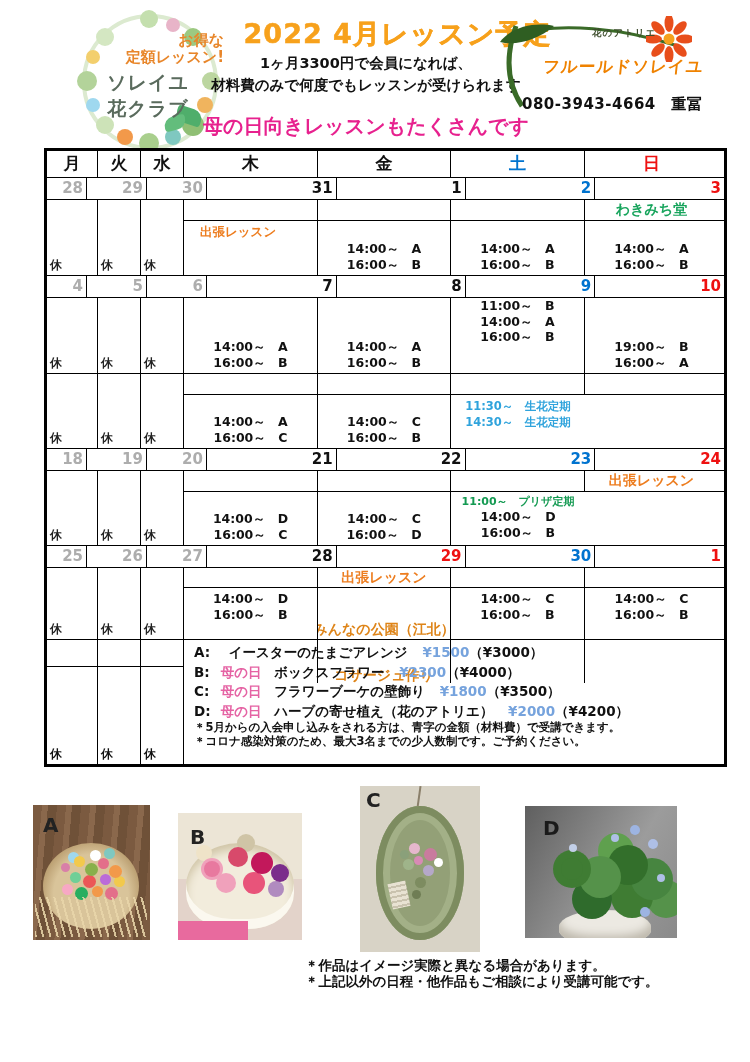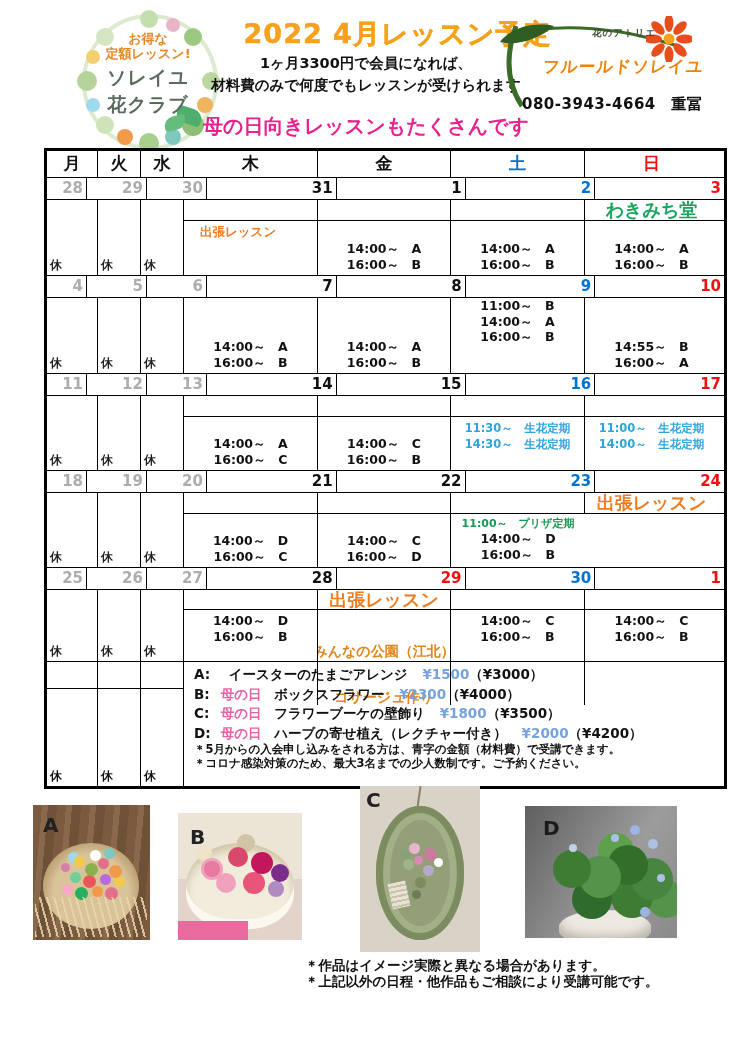--- a/index.html
+++ b/index.html
@@ -12,21 +12,21 @@
   .wr-ring{position:absolute;left:10px;top:8px;width:128px;height:128px;border-radius:50%;
            border:4px solid #dcead0;}
   .wr-dots{position:absolute;left:72px;top:70px;width:10px;height:10px;border-radius:50%;background:transparent;
     box-shadow:62px 0 0 4px #bcd6a0,44px 44px 0 6px #8fbf74,0 62px 0 5px #a9cf8d,-44px 44px 0 4px #cde3b8,
     -62px 0 0 5px #b3d39a,-44px -44px 0 4px #d4e7c2,0 -62px 0 4px #c4dfae,44px -44px 0 4px #9cc981,
     56px 24px 0 3px #f0b45e,24px 56px 0 3px #7fc8c0,-24px 56px 0 3px #f2994a,-56px 24px 0 2px #9fd8ef,
     -56px -24px 0 2px #f3cf6d,24px -56px 0 2px #e8b4c8;}
   .wr-bow{position:absolute;left:104px;top:102px;width:26px;height:16px;background:#4fae6b;border-radius:3px 10px 3px 10px;transform:rotate(18deg);}
   .wr-bow2{position:absolute;left:92px;top:110px;width:22px;height:14px;background:#63bd7c;border-radius:10px 3px 10px 3px;transform:rotate(-14deg);}
   .wr-text{position:absolute;left:0;top:26px;width:152px;text-align:center;line-height:1.15;}
-  .wr-small{font-size:13px;font-weight:700;color:#e8862a;}
+  .wr-small{font-size:15px;font-weight:700;color:#e8862a;text-align:right;}
   .wr-big{font-size:19px;font-weight:700;color:#5a6b5d;letter-spacing:1px;margin-top:4px;line-height:1.2;}
 
   .title{left:225px;top:16px;width:345px;text-align:center;font-size:27px;font-weight:800;
          color:#f7a11c;letter-spacing:1px;-webkit-text-stroke:0.5px #f7a11c;}
   .sub1{left:186px;top:54px;width:360px;text-align:center;font-size:14.5px;font-weight:700;}
   .sub2{left:166px;top:76px;width:400px;text-align:center;font-size:14.5px;font-weight:700;}
   .banner{left:176px;top:113px;width:380px;text-align:center;font-size:20px;font-weight:800;color:#e7218e;}
 
   .atelier-small{left:592px;top:27px;font-size:9.5px;font-weight:700;color:#3d4d2d;letter-spacing:1px;}
   .atelier-name{left:543px;top:56px;font-size:16.5px;font-weight:800;color:#ef8200;letter-spacing:1px;transform:skewX(-6deg);}
@@ -46,21 +46,21 @@
   .dh.blue{color:#0073cf}.dh.red{color:#ee1111}
   .dates{height:21px;gap:26px;}
   .date{font-size:15px;font-weight:800;text-align:right;padding-right:3px;line-height:20px;}
   .date.gray{color:#adadad}.date.blue{color:#0073cf}.date.red{color:#ee1111}
   .wk{align-items:stretch;}
   .wk1{height:75px}.wk2{height:75px}.wk3{height:74px}.wk4{height:74px}.wk5{height:71px}
   .rest .rest-t{position:absolute;left:3px;bottom:1px;font-size:12px;font-weight:600;color:#222;}
   .rblock{display:flex;flex-direction:column;flex:1;}
   .striprow{display:flex;height:20px;border-bottom:1px solid #000;}
   .striprow .cell{height:100%;}
-  .strip-t{display:block;width:100%;text-align:center;font-size:18px;font-weight:800;line-height:19px;white-space:nowrap;}
+  .strip-t{display:block;width:100%;text-align:center;font-size:14px;font-weight:800;line-height:19px;white-space:nowrap;}
   .strip-t.green{color:#17a45c}.strip-t.red{color:#ee1111;text-align:left;padding-left:4px;}
   .strip-t.orange{color:#ed7d1f}
   .mainrow{display:flex;flex:1;}
   .mainrow .cell{display:flex;flex-direction:column;align-items:center;}
   .v-top{justify-content:flex-start;padding-top:3px;}
   .v-bot{justify-content:flex-end;padding-bottom:3px;}
   .v-mid{}
   .ln{font-size:12.5px;font-weight:700;line-height:15.5px;color:#111;white-space:nowrap;}
   .ln.orange{color:#ed7d1f}
   .ln.orange-sm{color:#de8418;font-size:14px;line-height:15px;margin-top:31px;}
@@ -262,36 +262,27 @@
         <div class="cell c5 v-bot">
           <div class="ln">14:00～　A</div>
           <div class="ln">16:00～　B</div>
         </div>
         <div class="cell c6 v-mid">
           <div class="ln">11:00～　B</div>
           <div class="ln">14:00～　A</div>
           <div class="ln">16:00～　B</div>
         </div>
         <div class="cell c7 v-bot">
-          <div class="ln">14:55～　B</div>
+          <div class="ln">19:00～　B</div>
           <div class="ln">16:00～　A</div>
         </div>
       </div>
     </div>
   </div>
 
-  <div class="row dates">
-    <div class="cell c1 date gray">11</div>
-    <div class="cell c2 date gray">12</div>
-    <div class="cell c3 date gray">13</div>
-    <div class="cell c4 date">14</div>
-    <div class="cell c5 date">15</div>
-    <div class="cell c6 date blue">16</div>
-    <div class="cell c7 date red">17</div>
-  </div>
   <div class="row wk wk3">
     <div class="cell c1 rest">
         <span class="rest-t">休</span>
       </div>
     <div class="cell c2 rest">
         <span class="rest-t">休</span>
       </div>
     <div class="cell c3 rest">
         <span class="rest-t">休</span>
       </div>
@@ -315,24 +306,20 @@
           <div class="ln">14:00～　A</div>
           <div class="ln">16:00～　C</div>
         </div>
         <div class="cell c5 v-bot">
           <div class="ln">14:00～　C</div>
           <div class="ln">16:00～　B</div>
         </div>
         <div class="cell c6 v-top">
           <div class="ln blue">11:30～　生花定期</div>
           <div class="ln blue">14:30～　生花定期</div>
-        </div>
-        <div class="cell c7 v-top">
-          <div class="ln blue">11:00～　生花定期</div>
-          <div class="ln blue">14:00～　生花定期</div>
         </div>
       </div>
     </div>
   </div>
 
   <div class="row dates">
     <div class="cell c1 date gray">18</div>
     <div class="cell c2 date gray">19</div>
     <div class="cell c3 date gray">20</div>
     <div class="cell c4 date">21</div>
@@ -472,21 +459,21 @@
       </div>
       <div class="lg-item">
         <span class="lg-key">C:</span>
         <span class="lg-tag">母の日</span>
         <span class="lg-label">フラワーブーケの壁飾り</span>
         <span class="lg-price">¥1800</span><span>（¥3500）</span>
       </div>
       <div class="lg-item">
         <span class="lg-key">D:</span>
         <span class="lg-tag">母の日</span>
-        <span class="lg-label">ハーブの寄せ植え（レクチャー付き）</span>
+        <span class="lg-label">ハーブの寄せ植え（花のアトリエ）</span>
         <span class="lg-price">¥2000</span><span>（¥4200）</span>
       </div>
       <div class="lg-note">＊5月からの入会申し込みをされる方は、青字の金額（材料費）で受講できます。</div>
       <div class="lg-note">＊コロナ感染対策のため、最大3名までの少人数制です。ご予約ください。</div>
     </div>
   </div>
 </div>
 
 <div class="abs photo photoA">
   <span class="plabel" style="left:10px;top:8px;">A</span>

